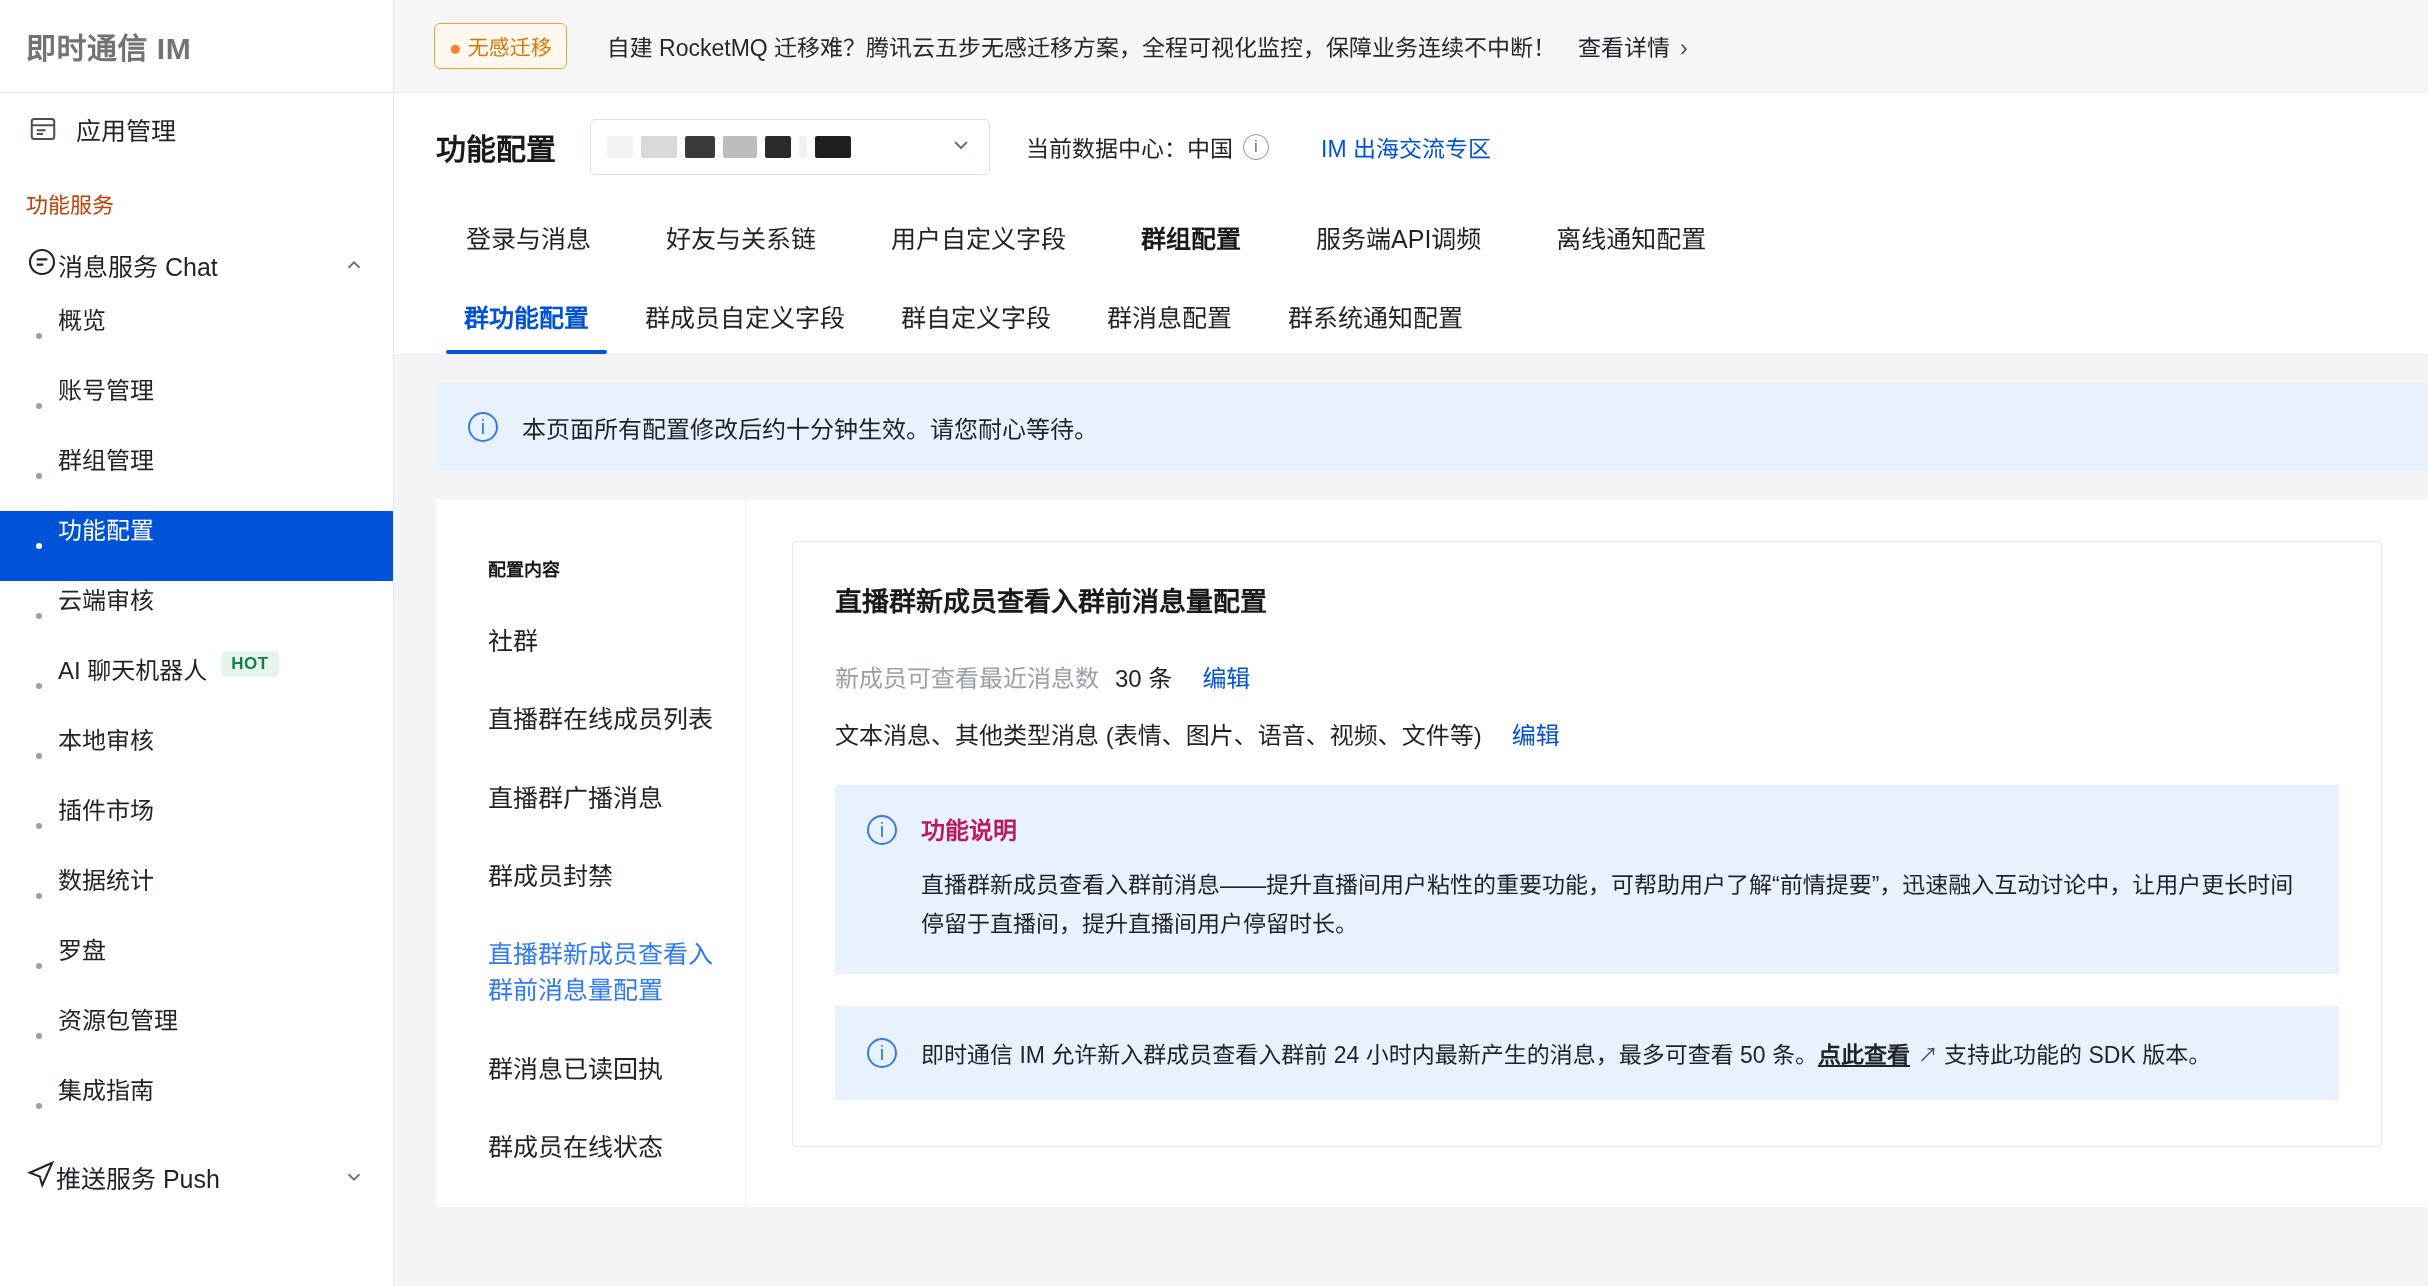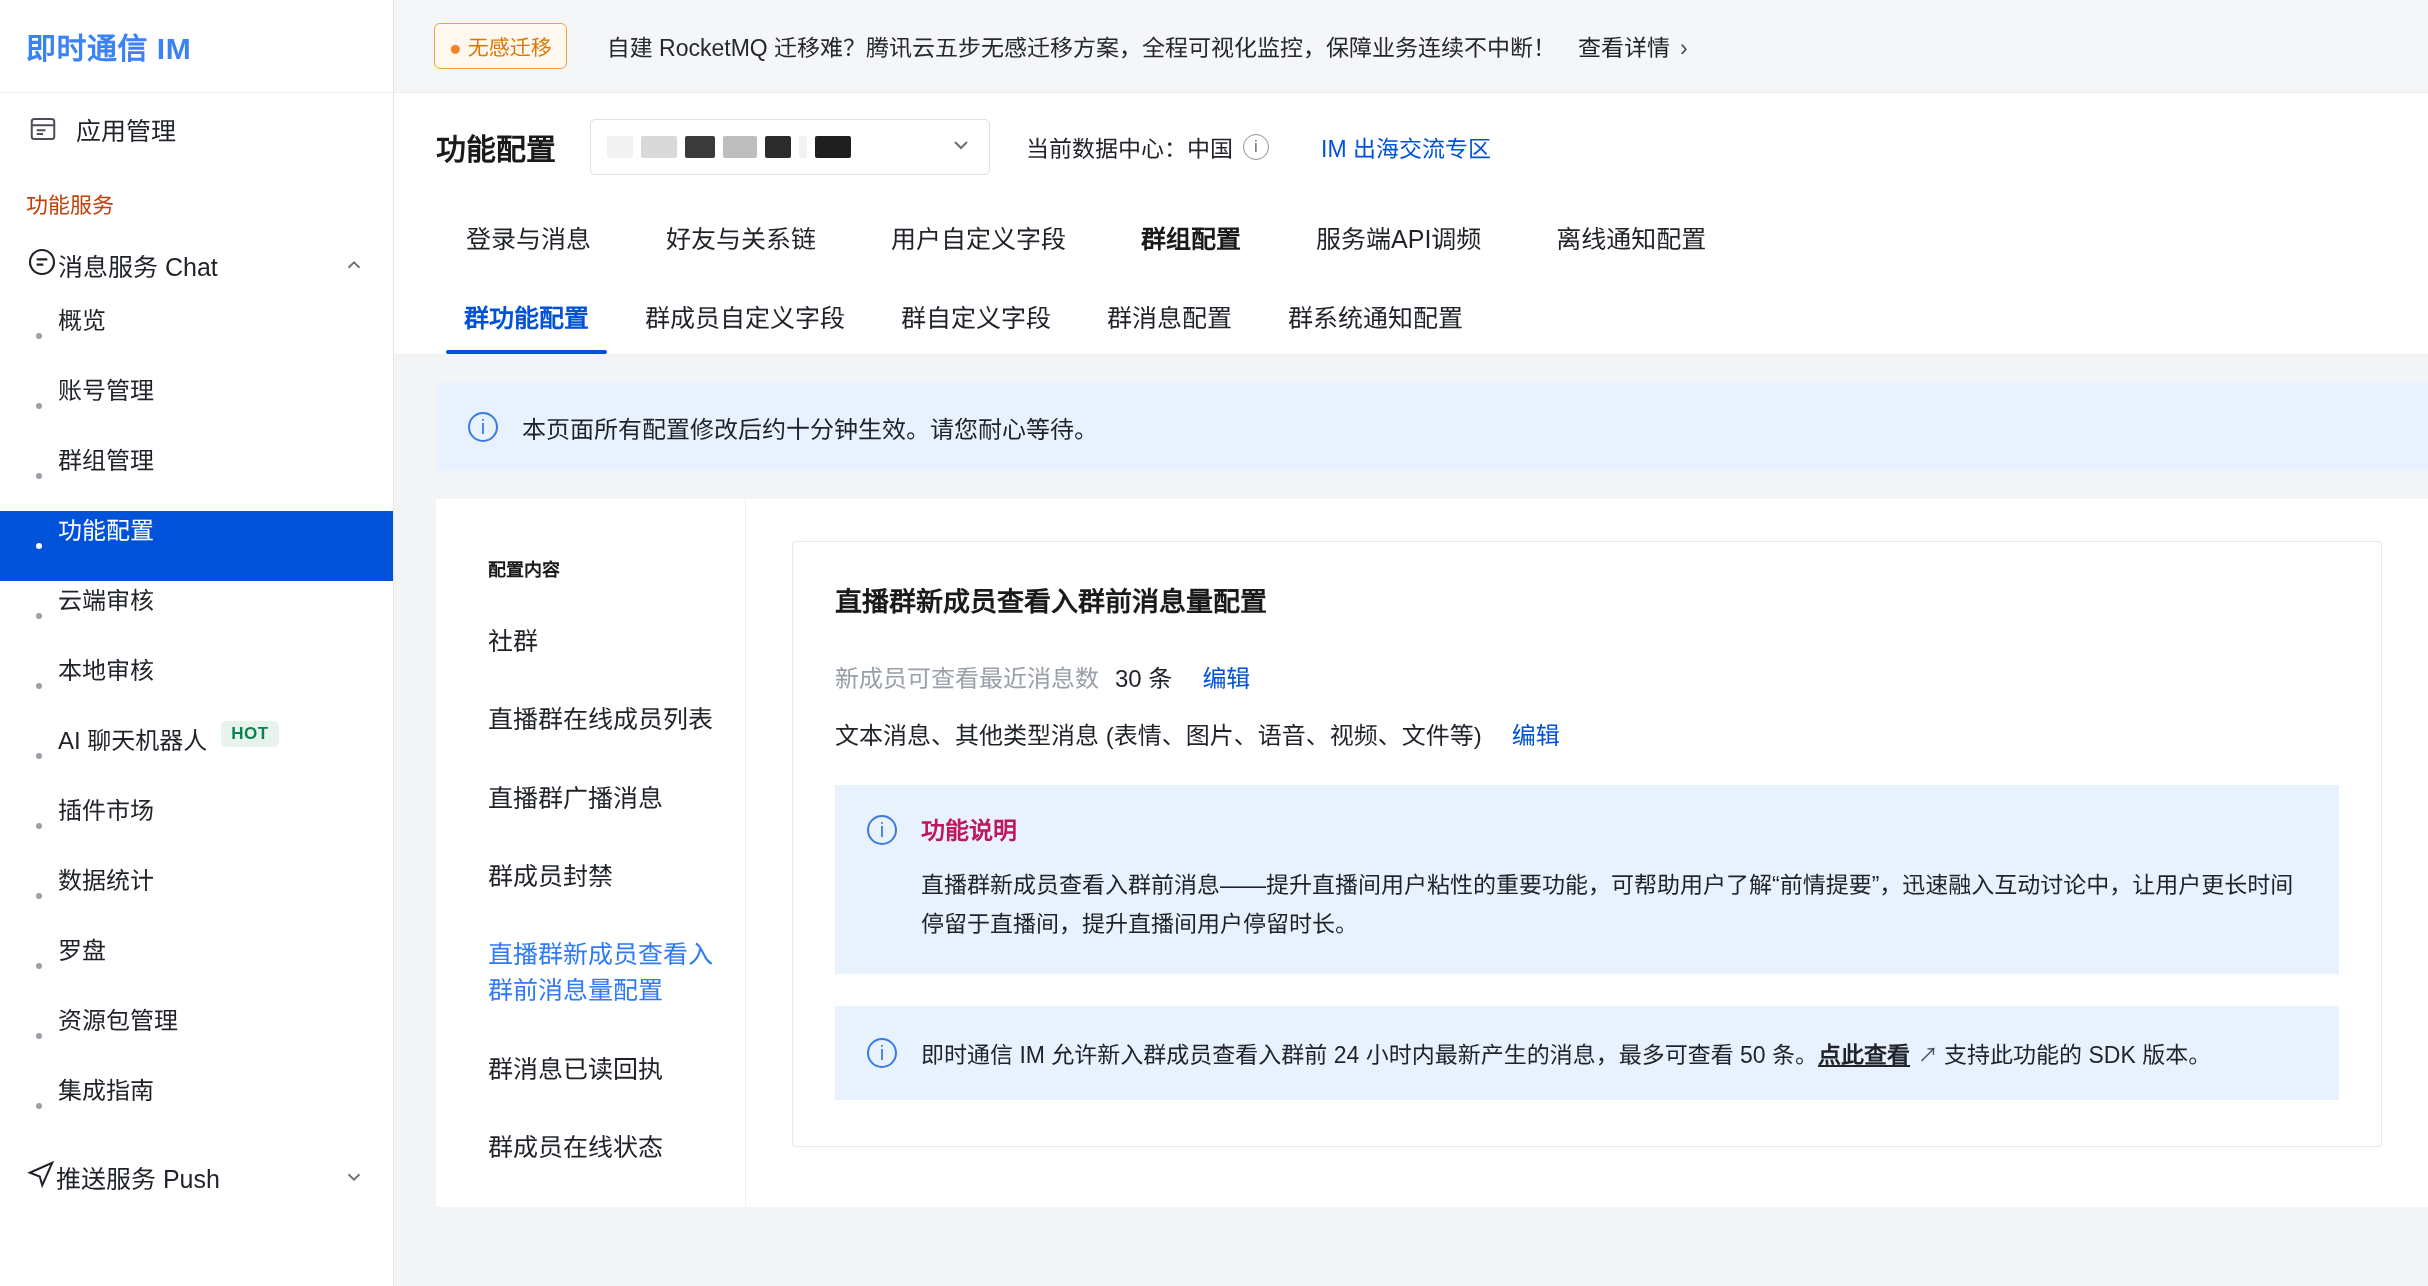--- a/index.html
+++ b/index.html
@@ -26,21 +26,21 @@
     border-right: 1px solid #e5e6eb;
     position: relative;
   }
   .sidebar-title {
     height: 93px;
     display: flex;
     align-items: center;
     padding-left: 26px;
     font-size: 30px;
     font-weight: 600;
-    color: #3b82f6;
+    color: #737373;
     border-bottom: 1px solid #eceef1;
     letter-spacing: .5px;
   }
   .nav-item {
     display: flex;
     align-items: center;
     height: 72px;
     padding-left: 26px;
     font-size: 25px;
     color: #1f2329;
@@ -405,25 +405,25 @@
     <div class="sub-item">
       <span>群组管理</span>
     </div>
     <div class="sub-item active">
       <span>功能配置</span>
     </div>
     <div class="sub-item">
       <span>云端审核</span>
     </div>
     <div class="sub-item">
-      <span>本地审核</span>
-    </div>
-    <div class="sub-item">
       <span>AI 聊天机器人</span>
       <span class="badge-hot">HOT</span>
+    </div>
+    <div class="sub-item">
+      <span>本地审核</span>
     </div>
     <div class="sub-item">
       <span>插件市场</span>
     </div>
     <div class="sub-item">
       <span>数据统计</span>
     </div>
     <div class="sub-item">
       <span>罗盘</span>
     </div>

